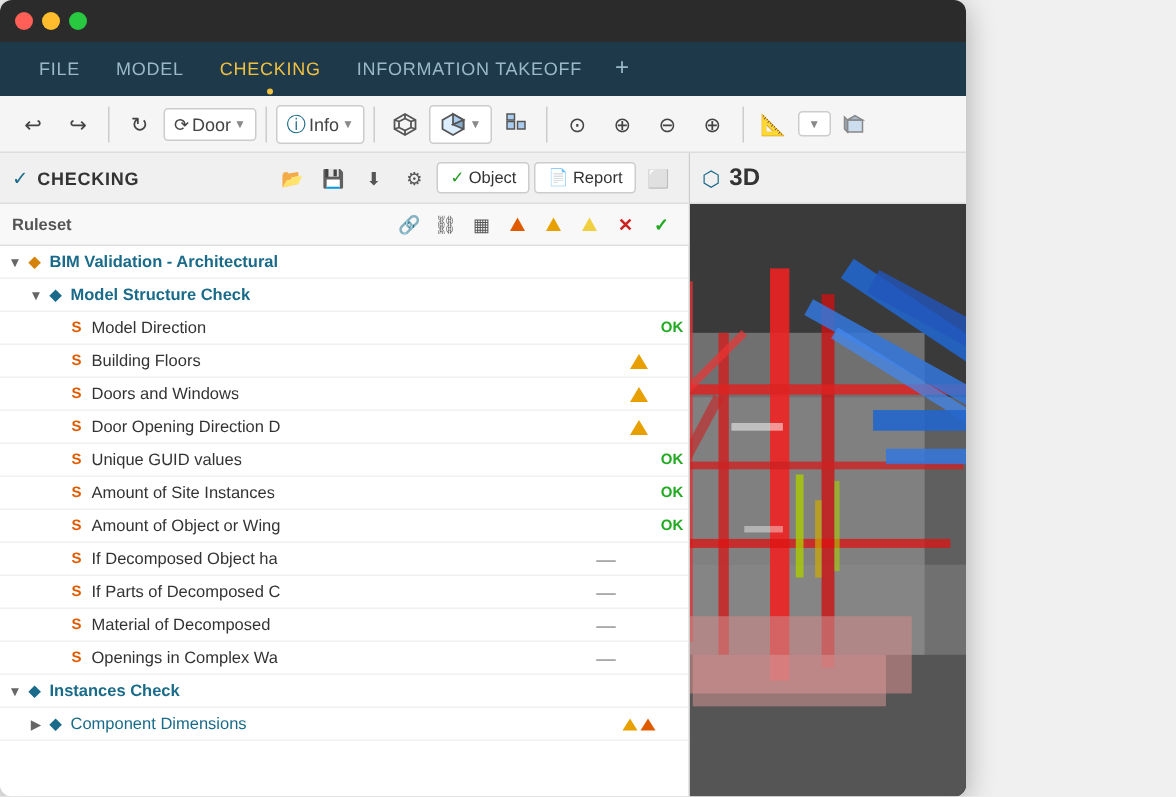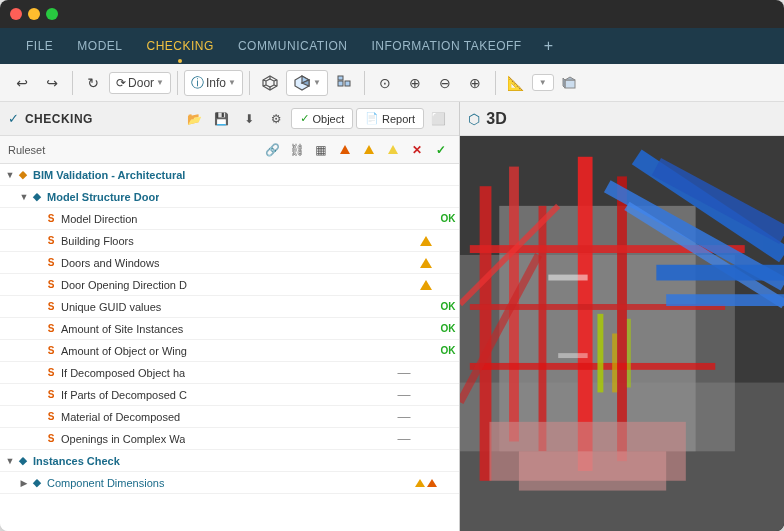--- a/index.html
+++ b/index.html
@@ -7,21 +7,21 @@
       width: 784px;
       height: 531px;
       font-family: 'Segoe UI', Arial, sans-serif;
       font-size: 12px;
       overflow: hidden;
       background: #f0f0f0;
     }
 
     
     .window {
-      width: 784px;
+      width: 644px;
       height: 531px;
       border-radius: 8px;
       overflow: hidden;
       box-shadow: 0 4px 20px rgba(0,0,0,0.3);
       display: flex;
       flex-direction: column;
     }
 
     .title-bar {
       background: #2b2b2b;
@@ -199,21 +199,21 @@
       height: 28px;
       display: flex;
       align-items: center;
       padding: 0 8px;
       gap: 4px;
       flex-shrink: 0;
     }
     .ruleset-label {
       font-size: 11px;
       color: #555;
-      font-weight: 400;
+      font-weight: 700;
       flex: 1;
     }
     .rs-icon {
       width: 20px; height: 20px;
       display: flex; align-items: center; justify-content: center;
       cursor: pointer;
       color: #555;
       font-size: 12px;
     }
 
@@ -341,21 +341,20 @@
   <div class="title-bar">
     <div class="traffic-light tl-close"></div>
     <div class="traffic-light tl-min"></div>
     <div class="traffic-light tl-max"></div>
   </div>
 
   <div class="menu-bar">
     <div class="menu-item">FILE</div>
     <div class="menu-item">MODEL</div>
     <div class="menu-item active">CHECKING</div>
-    <div class="menu-item">COMMUNICATION</div>
     <div class="menu-item">INFORMATION TAKEOFF</div>
     <div class="menu-item menu-item-plus">+</div>
   </div>
 
   <div class="toolbar">
     <button class="tool-btn" title="Undo">↩</button>
     <button class="tool-btn" title="Redo">↪</button>
     <div class="tool-sep"></div>
     <button class="tool-btn">↻</button>
     <div class="tool-dropdown">
@@ -468,21 +467,21 @@
           </div>
           <div class="tree-cell-col"></div>
           <div class="tree-cell-col"></div>
           <div class="tree-cell-col"></div>
         </div>
 
         <div class="tree-row">
           <div class="tree-cell-main indent-1">
             <span class="expand-icon">▼</span>
             <span class="row-icon row-icon-teal">◆</span>
-            <span class="row-text row-text-bold row-text-blue">Model Structure Door</span>
+            <span class="row-text row-text-bold row-text-blue">Model Structure Check</span>
           </div>
           <div class="tree-cell-col"></div>
           <div class="tree-cell-col"></div>
           <div class="tree-cell-col"></div>
         </div>
 
         <div class="tree-row">
           <div class="tree-cell-main indent-2">
             <span class="expand-icon"></span>
             <span class="row-icon row-icon-s">S</span>

